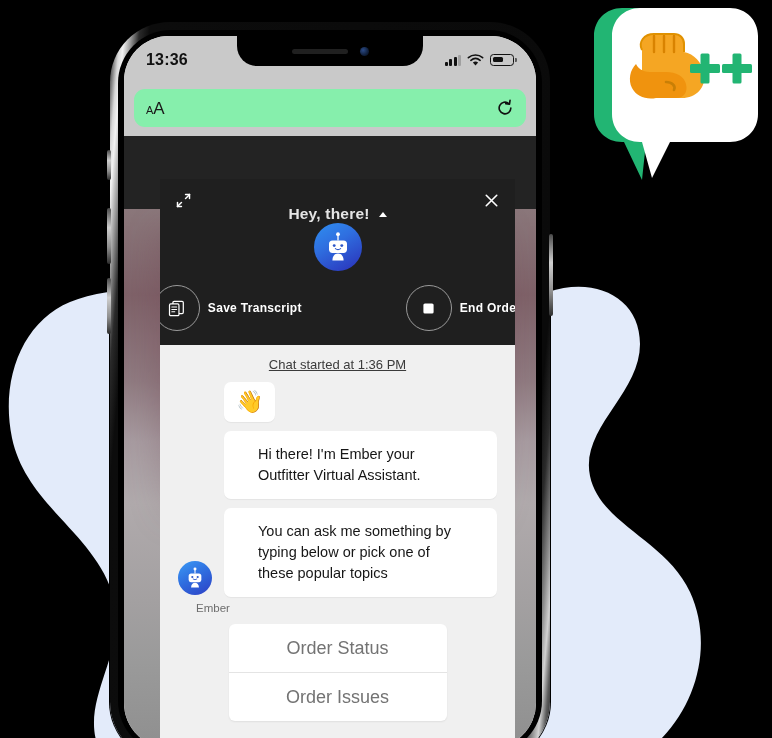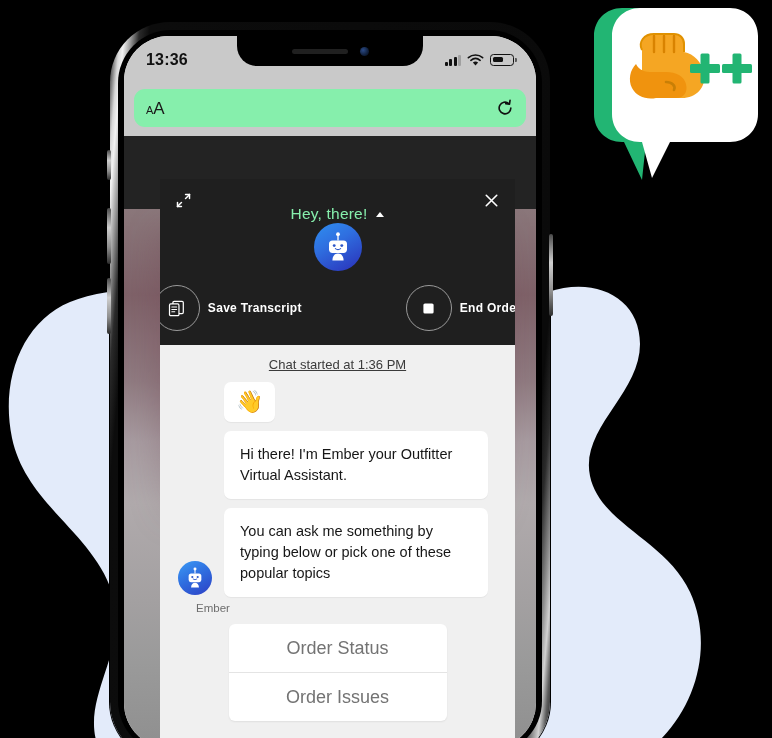--- a/index.html
+++ b/index.html
@@ -255,22 +255,22 @@
     height: 42px;
     display: flex;
     align-items: center;
     justify-content: space-between;
     padding: 0 16px;
     box-sizing: border-box;
   }
   .chat-title {
     font-family: "Liberation Sans", sans-serif;
     font-size: 15.5px;
-    font-weight: normal;
-    color: #86efac;
+    font-weight: bold;
+    color: #e5e5e5;
     letter-spacing: 0.2px;
     display: flex;
     align-items: center;
     gap: 9px;
     margin-top: 28px;
   }
   .caret-up {
     width: 0; height: 0;
     border-left: 4px solid transparent;
     border-right: 4px solid transparent;
@@ -349,21 +349,21 @@
   .bot-avatar-sm {
     width: 34px; height: 34px;
     border-radius: 50%;
     background: linear-gradient(150deg,#3b9bf5 0%, #2f6fe0 45%, #2d3fc4 100%);
     display: flex; align-items: center; justify-content: center;
     margin-bottom: 2px;
   }
   .bubble {
     background: #ffffff;
     border-radius: 7px;
-    padding: 13px 16px;
+    padding: 13px 34px;
     font-family: "Liberation Sans", sans-serif;
     font-size: 14.5px;
     line-height: 1.45;
     color: #161616;
     max-width: 232px;
     box-shadow: 0 1px 1px rgba(0,0,0,.05);
   }
   .bubble.emoji-bubble {
     font-size: 22px;
     padding: 9px 12px;

